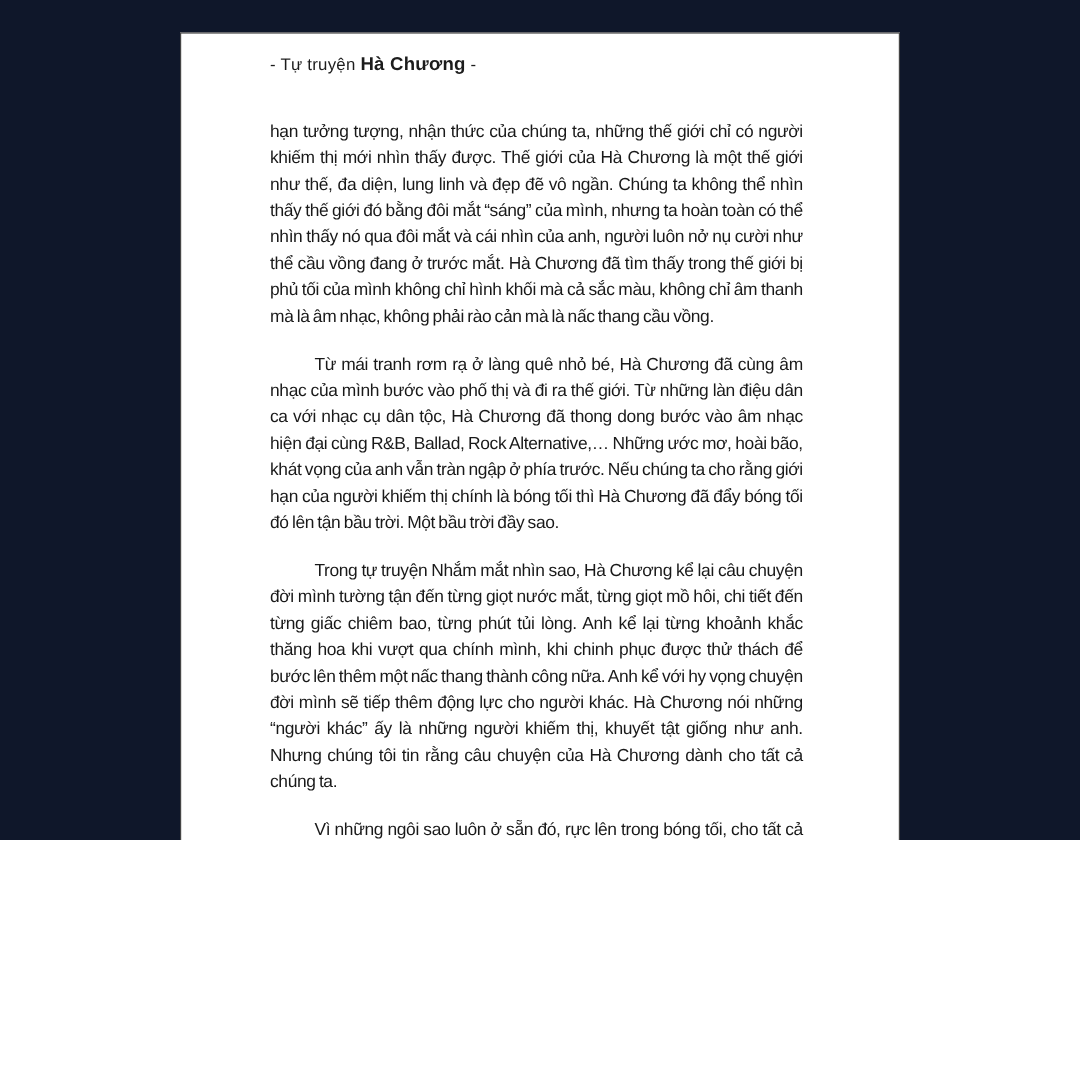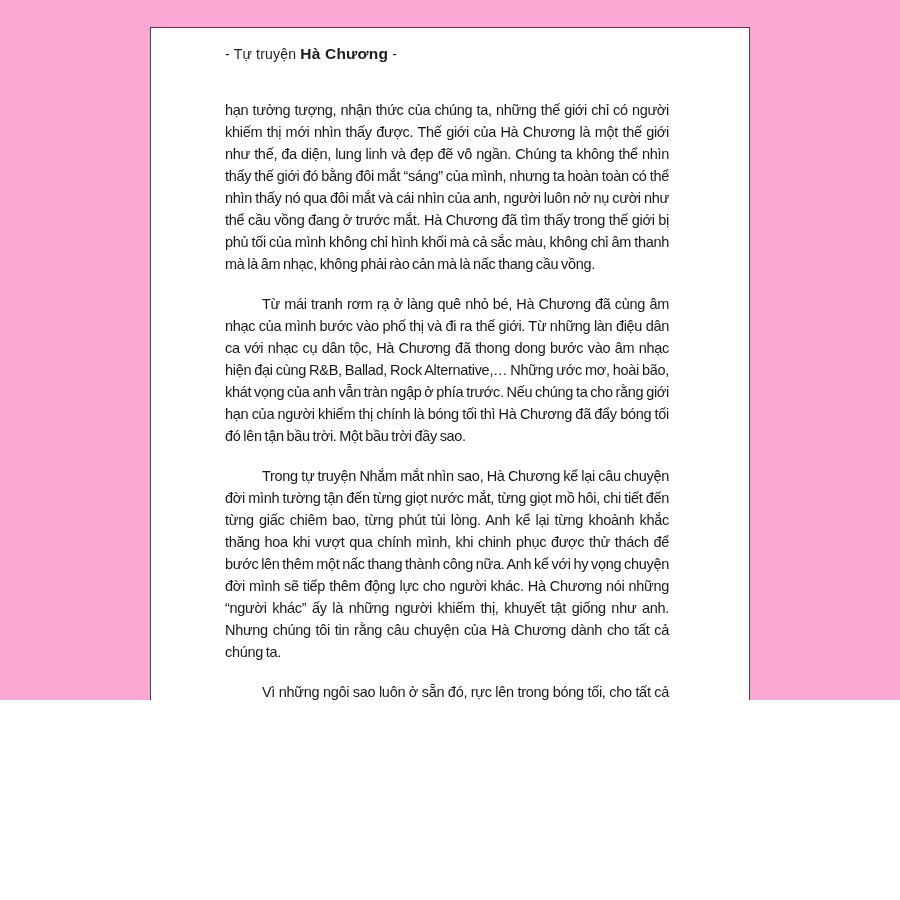--- a/index.html
+++ b/index.html
@@ -7,21 +7,21 @@
     padding: 0;
     width: 900px;
     height: 900px;
     background: #ffffff;
     font-family: "Liberation Sans", "DejaVu Sans", sans-serif;
   }
   .canvas {
     position: relative;
     width: 900px;
     height: 700px;
-    background: #f9a8d4;
+    background: #0f172a;
     overflow: hidden;
   }
   .page-frame {
     position: absolute;
     left: 150px;
     top: 27px;
     width: 600px;
     height: 846px;
     box-sizing: border-box;
     border: 1.5px solid #454545;

